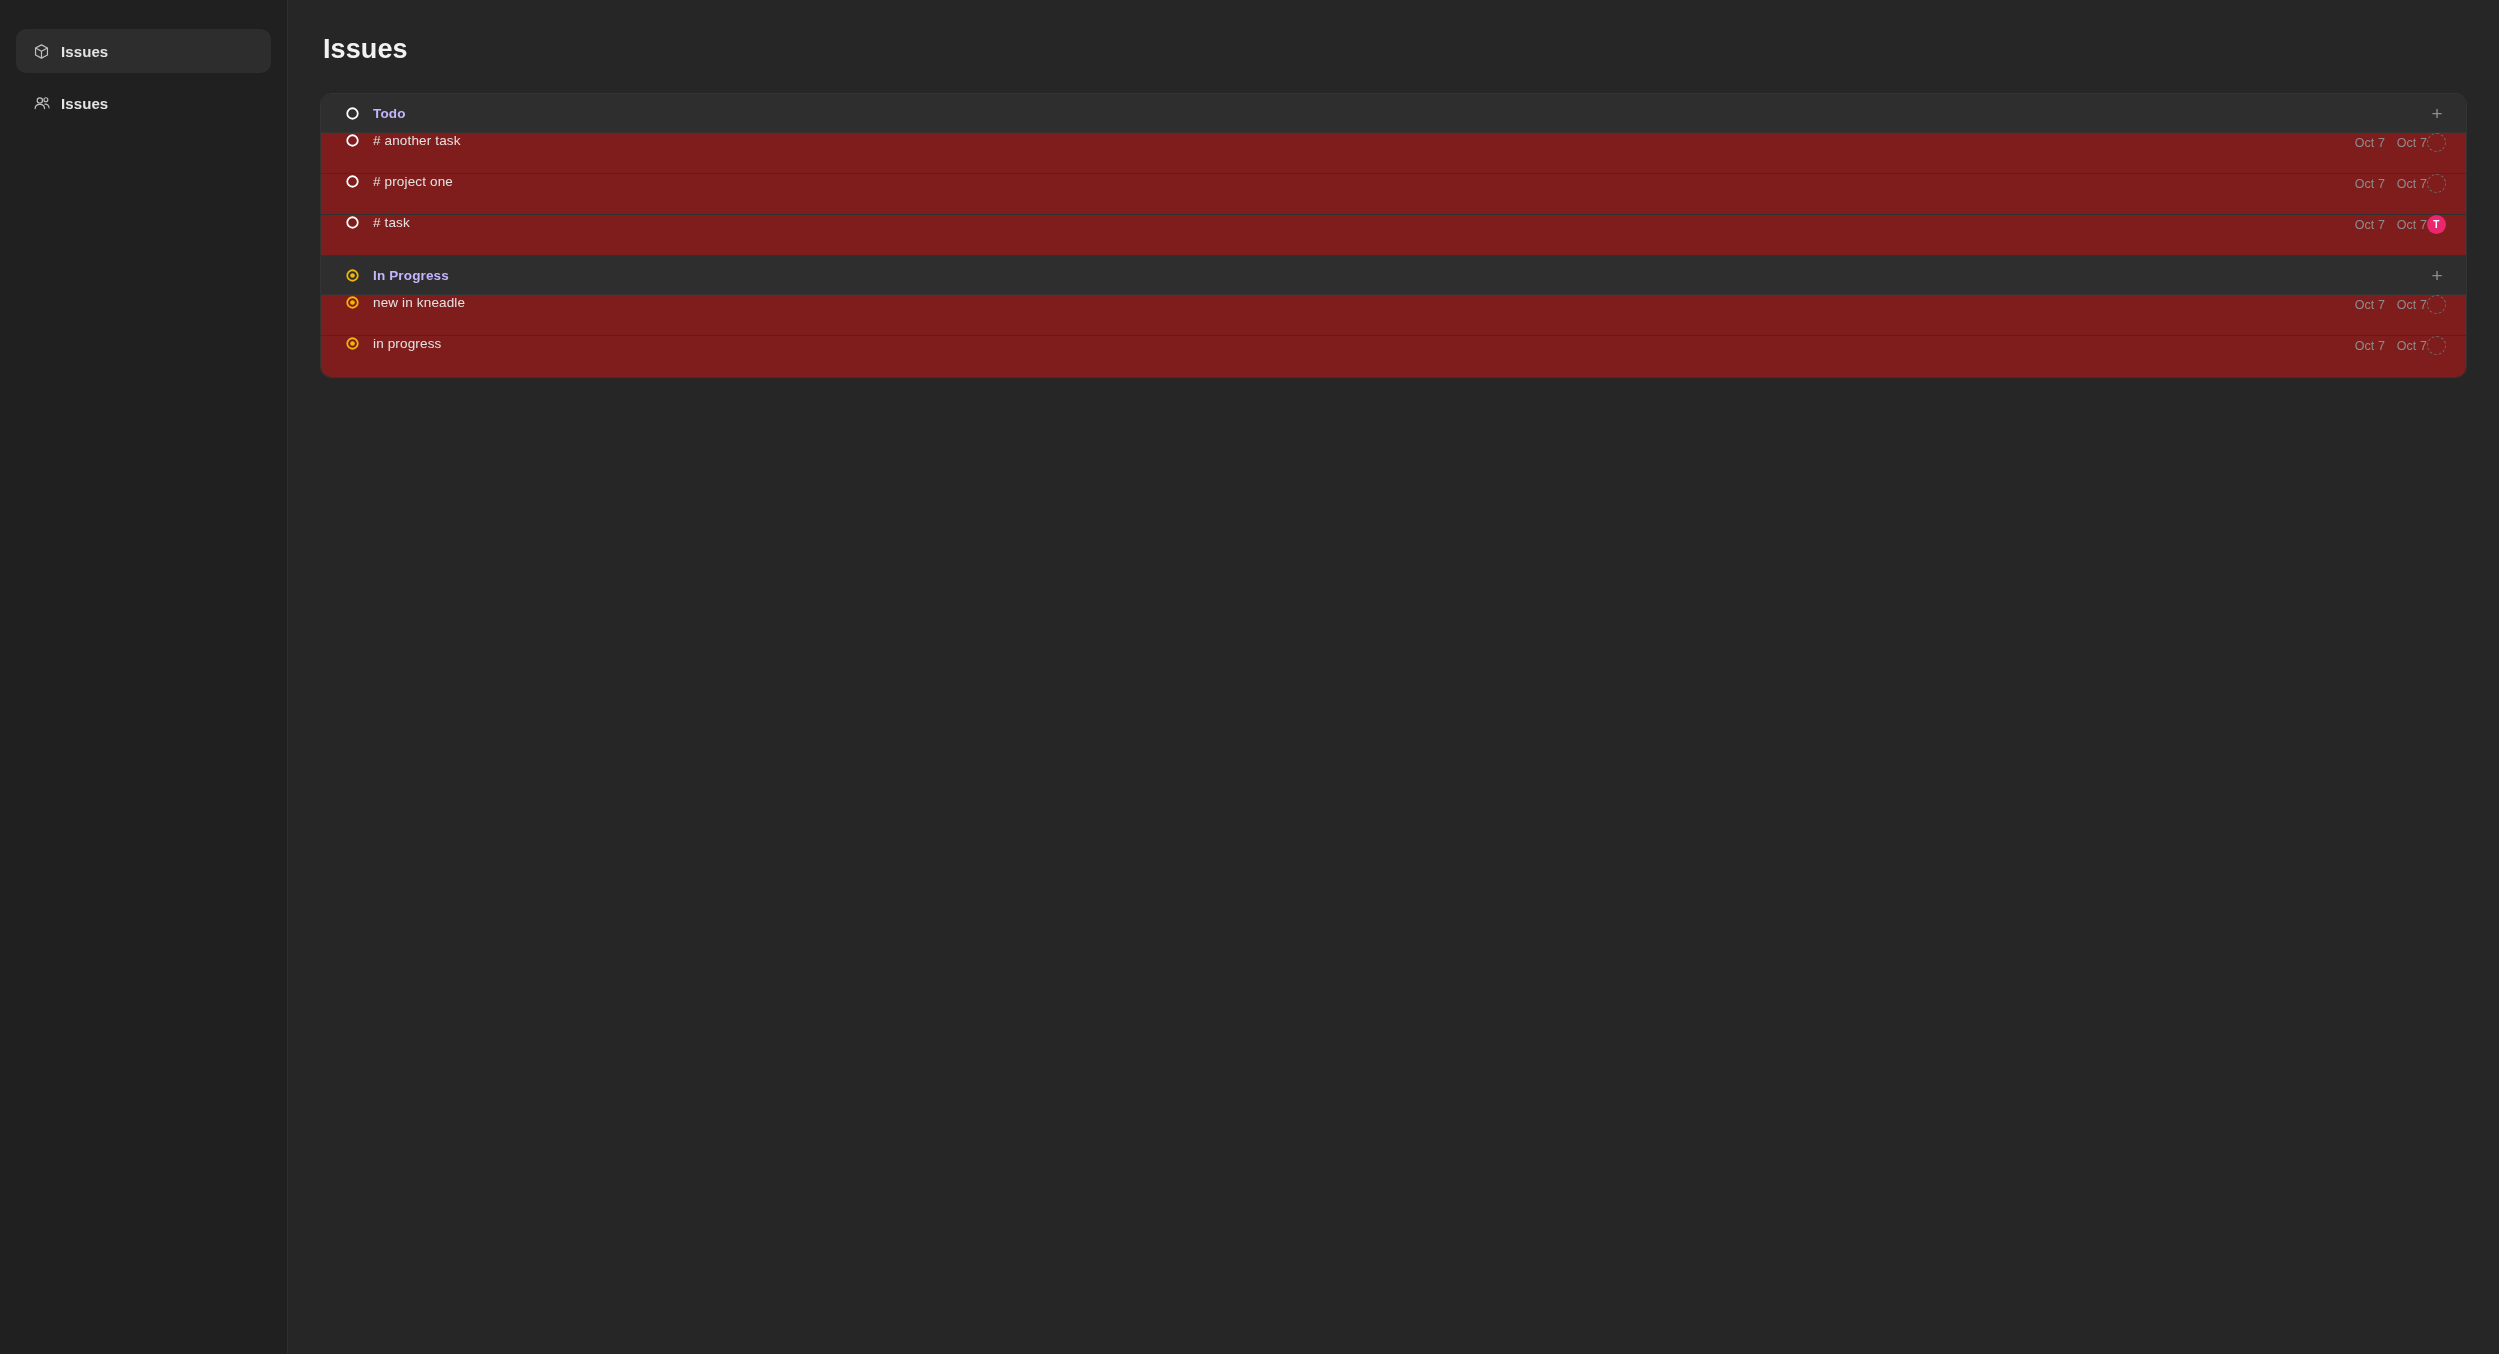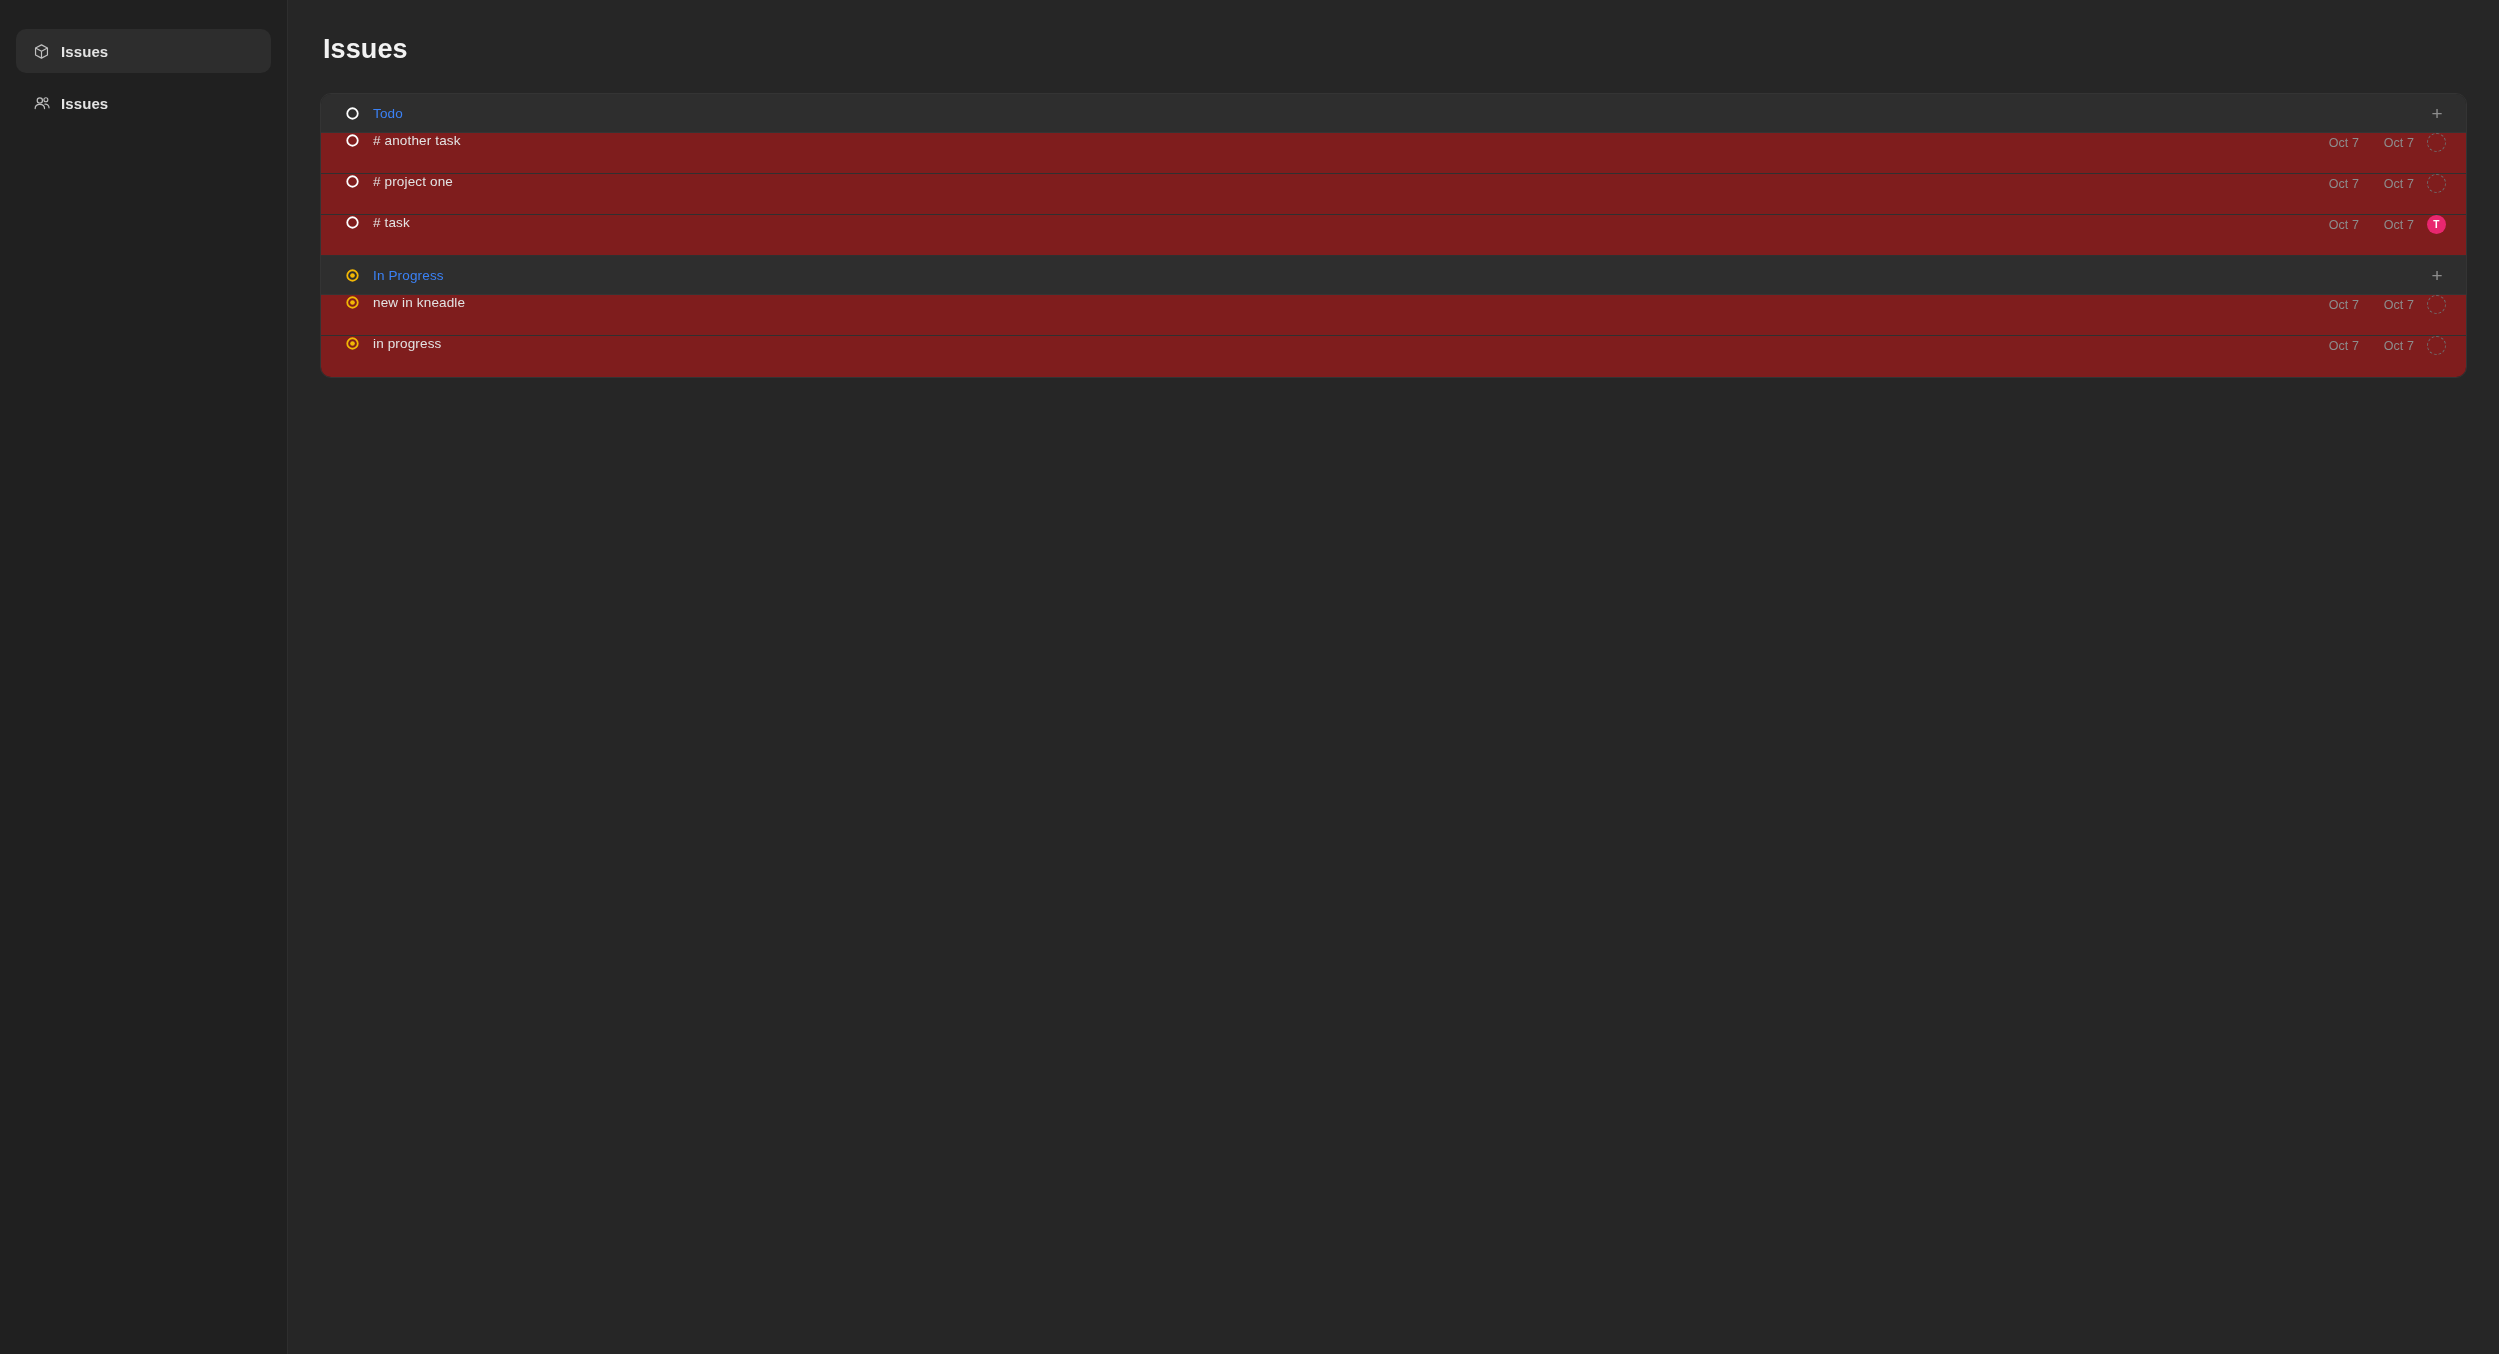--- a/index.html
+++ b/index.html
@@ -167,23 +167,23 @@
     height: 39px;
     background: #2e2e2e;
     display: flex;
     align-items: center;
     padding: 0 16px 0 24px;
     border-bottom: 1px solid #343434;
     cursor: pointer;
     user-select: none;
   }
   .group-title {
-    color: #3b82f6;
+    color: #c4b5fd;
     font-size: 13.5px;
-    font-weight: 400;
+    font-weight: 700;
     letter-spacing: .15px;
     margin-left: 13px;
     white-space: nowrap;
   }
   .group-spacer { flex: 1 1 auto; }
   .plus-btn {
     width: 26px; height: 26px;
     display: flex;
     align-items: center;
     justify-content: center;
@@ -216,21 +216,20 @@
     margin-left: 13px;
     white-space: nowrap;
     overflow: hidden;
     text-overflow: ellipsis;
   }
   .row-spacer { flex: 1 1 auto; }
 
   .meta {
     display: flex;
     align-items: center;
-    gap: 13px;
     flex: 0 0 auto;
     padding-right: 4px;
   }
   .date-chip {
     color: #8d8d8d;
     font-size: 12.5px;
     letter-spacing: .1px;
     white-space: nowrap;
     min-width: 42px;
     text-align: right;

